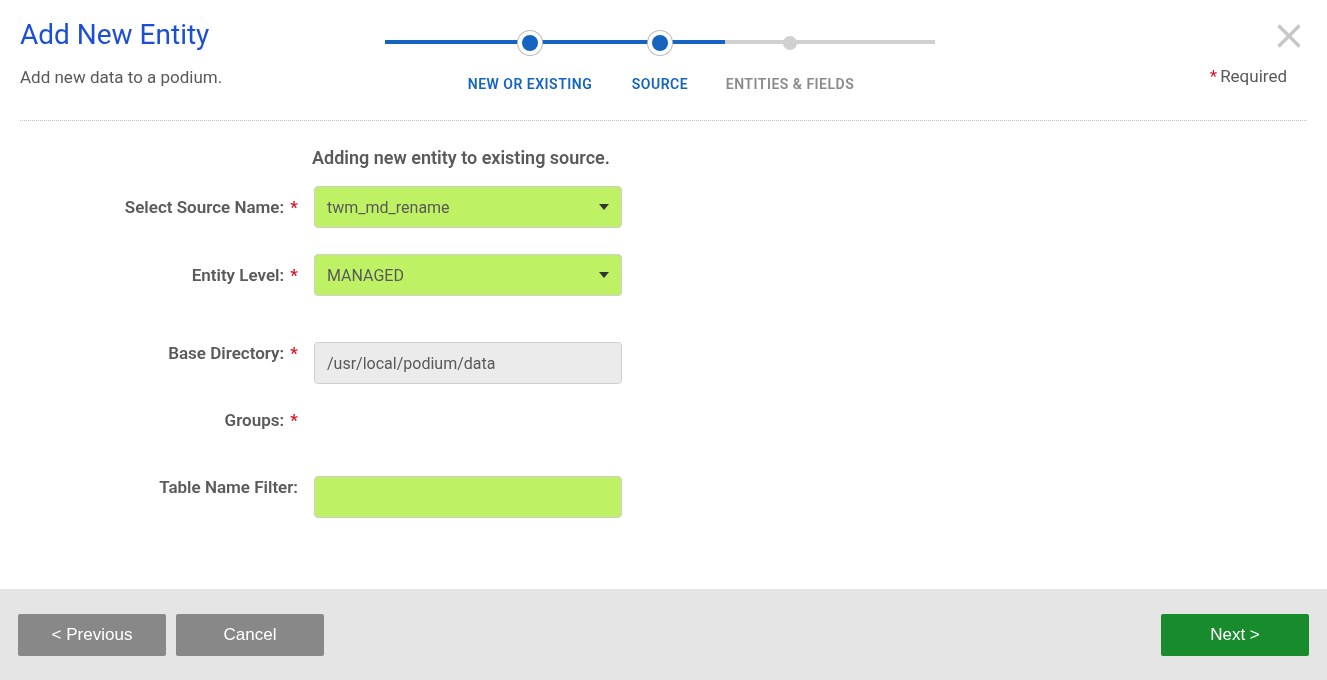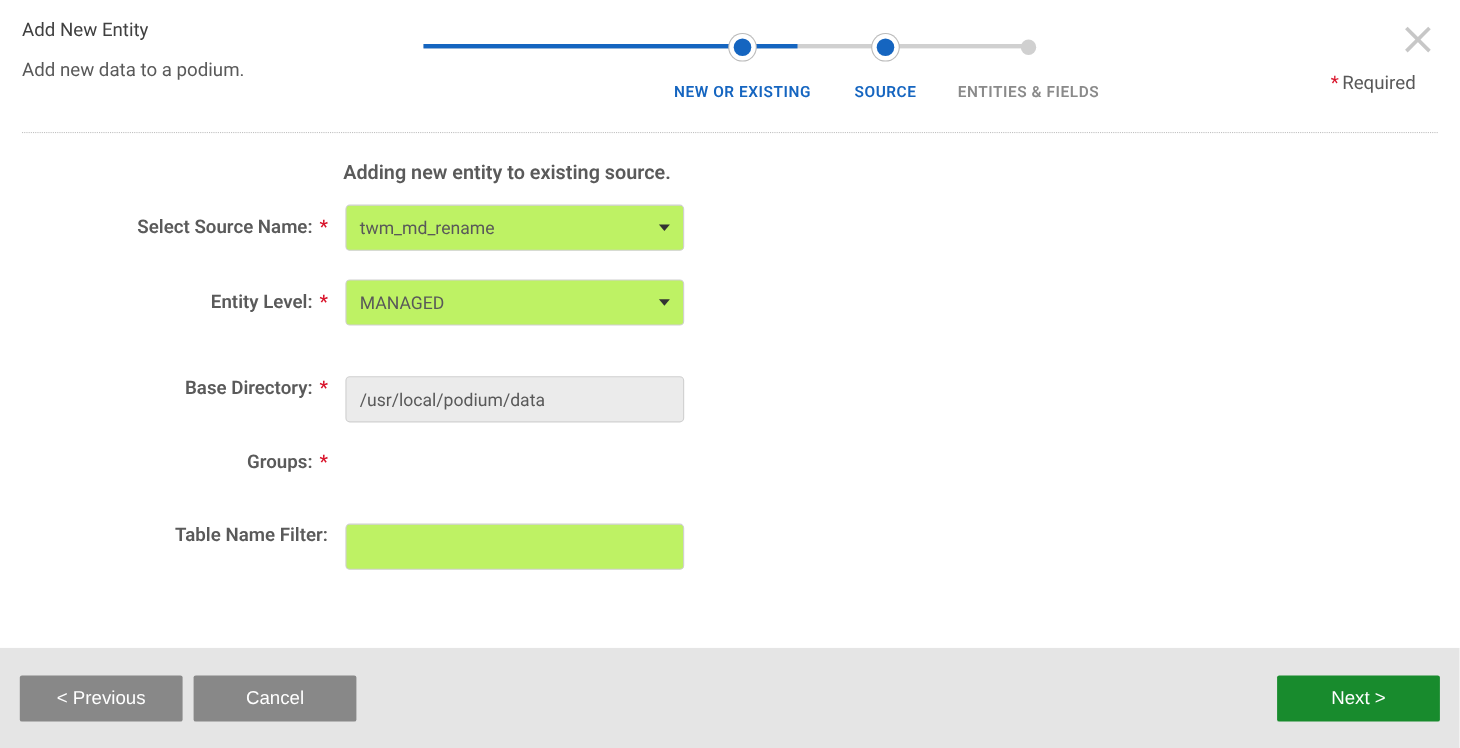--- a/index.html
+++ b/index.html
@@ -15,23 +15,23 @@
   .header-section {
     display: flex;
     padding: 18px 20px 28px 20px;
     position: relative;
   }
   .title-area {
     flex-shrink: 0;
     width: 300px;
   }
   .title-area h1 {
-    font-size: 17px;
+    font-size: 28px;
     font-weight: 400;
-    color: #404040;
+    color: #1d4ed8;
     margin-bottom: 16px;
   }
   .title-area .subtitle {
     font-size: 17px;
     color: #595959;
   }
   .stepper {
     flex-grow: 1;
     padding-top: 10px;
     position: relative;
@@ -48,21 +48,21 @@
   .stepper-line-active {
     position: absolute;
     top: 22px;
     left: 65px;
     width: 50%;
     height: 4px;
     background: #1565c0;
   }
   .steps {
     display: flex;
-    justify-content: flex-end;
+    justify-content: center;
     position: relative;
   }
   .step {
     display: flex;
     flex-direction: column;
     align-items: center;
     width: 130px;
     cursor: pointer;
   }
   .step-dot {

